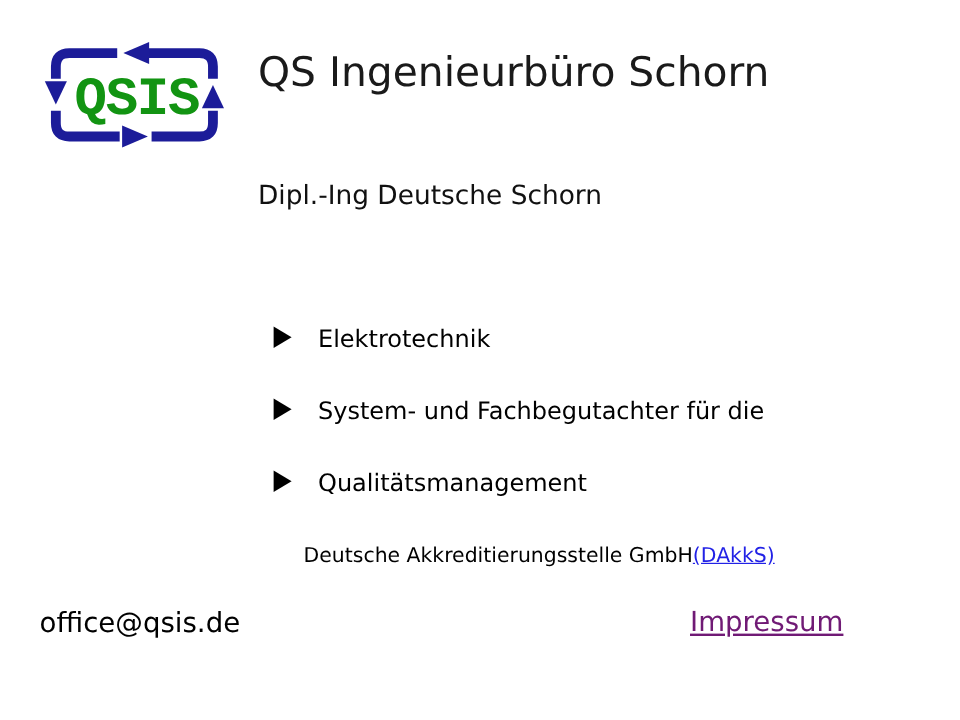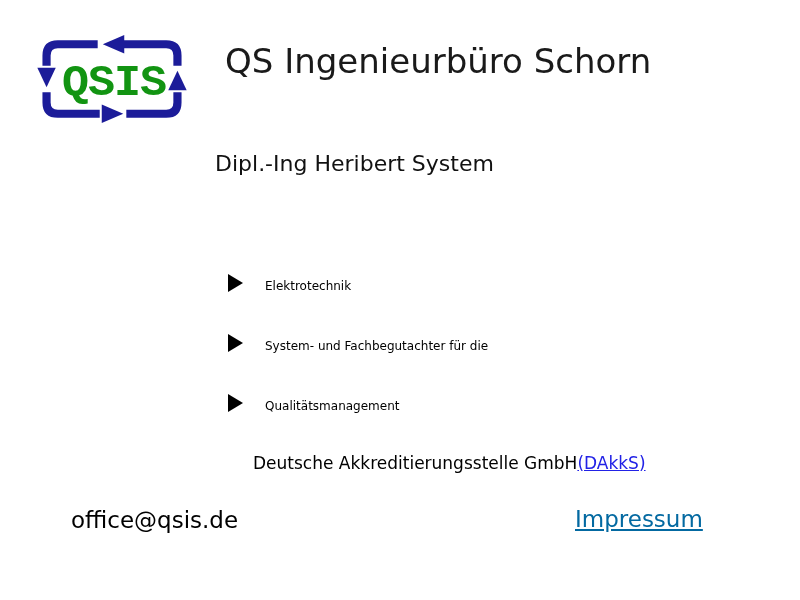--- a/index.html
+++ b/index.html
@@ -25,21 +25,21 @@
     left: 36px;
     top: 34px;
     width: 152px;
     height: 90px;
   }
   .logo svg { display: block; width: 152px; height: 90px; }
 
   
   .title {
     position: absolute;
-    left: 225px;
+    left: 215px;
     top: 44px;
     font-size: 34px;
     line-height: 1;
     color: #1a1a1a;
     white-space: nowrap;
   }
   .subtitle {
     position: absolute;
     left: 215px;
     top: 153px;
@@ -53,24 +53,24 @@
   .services {
     position: absolute;
     left: 216px;
     top: 272px;
     list-style: none;
     margin: 0;
     padding: 0;
   }
   .service-row {
     display: flex;
-    align-items: flex-end;
+    align-items: flex-start;
     height: 20px;
     margin-bottom: 40px;
-    font-size: 12px;
+    font-size: 20px;
     line-height: 1;
     white-space: nowrap;
     padding-left: 12px;
   }
   .tri {
     width: 0;
     height: 0;
     border-top: 9px solid transparent;
     border-bottom: 9px solid transparent;
     border-left: 15px solid #000000;
@@ -93,29 +93,28 @@
 
   
   .email {
     position: absolute;
     left: 33px;
     top: 509px;
     font-size: 23px;
     line-height: 1;
     color: #000000;
     white-space: nowrap;
-    margin-left: 38px;
   }
   a.impressum {
     position: absolute;
     left: 575px;
     top: 507px;
     font-size: 23px;
     line-height: 1.1;
-    color: #0369a1;
+    color: #701a75;
     text-decoration: underline;
     cursor: pointer;
     white-space: nowrap;
   }
 </style>
 </head>
 <body>
 
 <div class="page">
 
@@ -131,21 +130,21 @@
         <polygon points="86,1 86,19 65,10"></polygon>
         <polygon points="1,33 19,33 10,52"></polygon>
         <polygon points="64,69 64,87 85,78"></polygon>
         <polygon points="129,55 147,55 138,36"></polygon>
       </g>
       <text x="76" y="60" text-anchor="middle" font-family="Liberation Mono, DejaVu Sans Mono, monospace" font-size="44" font-weight="bold" letter-spacing="-1" fill="#129412">QSIS</text>
     </svg>
   </div>
 
   <div class="title">QS Ingenieurbüro Schorn</div>
-  <div class="subtitle">Dipl.-Ing Heribert System</div>
+  <div class="subtitle">Dipl.-Ing Deutsche Schorn</div>
 
   <ul class="services">
     <li class="service-row">
       <span class="tri"></span>
       <span>Elektrotechnik</span>
     </li>
     <li class="service-row">
       <span class="tri"></span>
       <span>System- und Fachbegutachter für die</span>
     </li>

